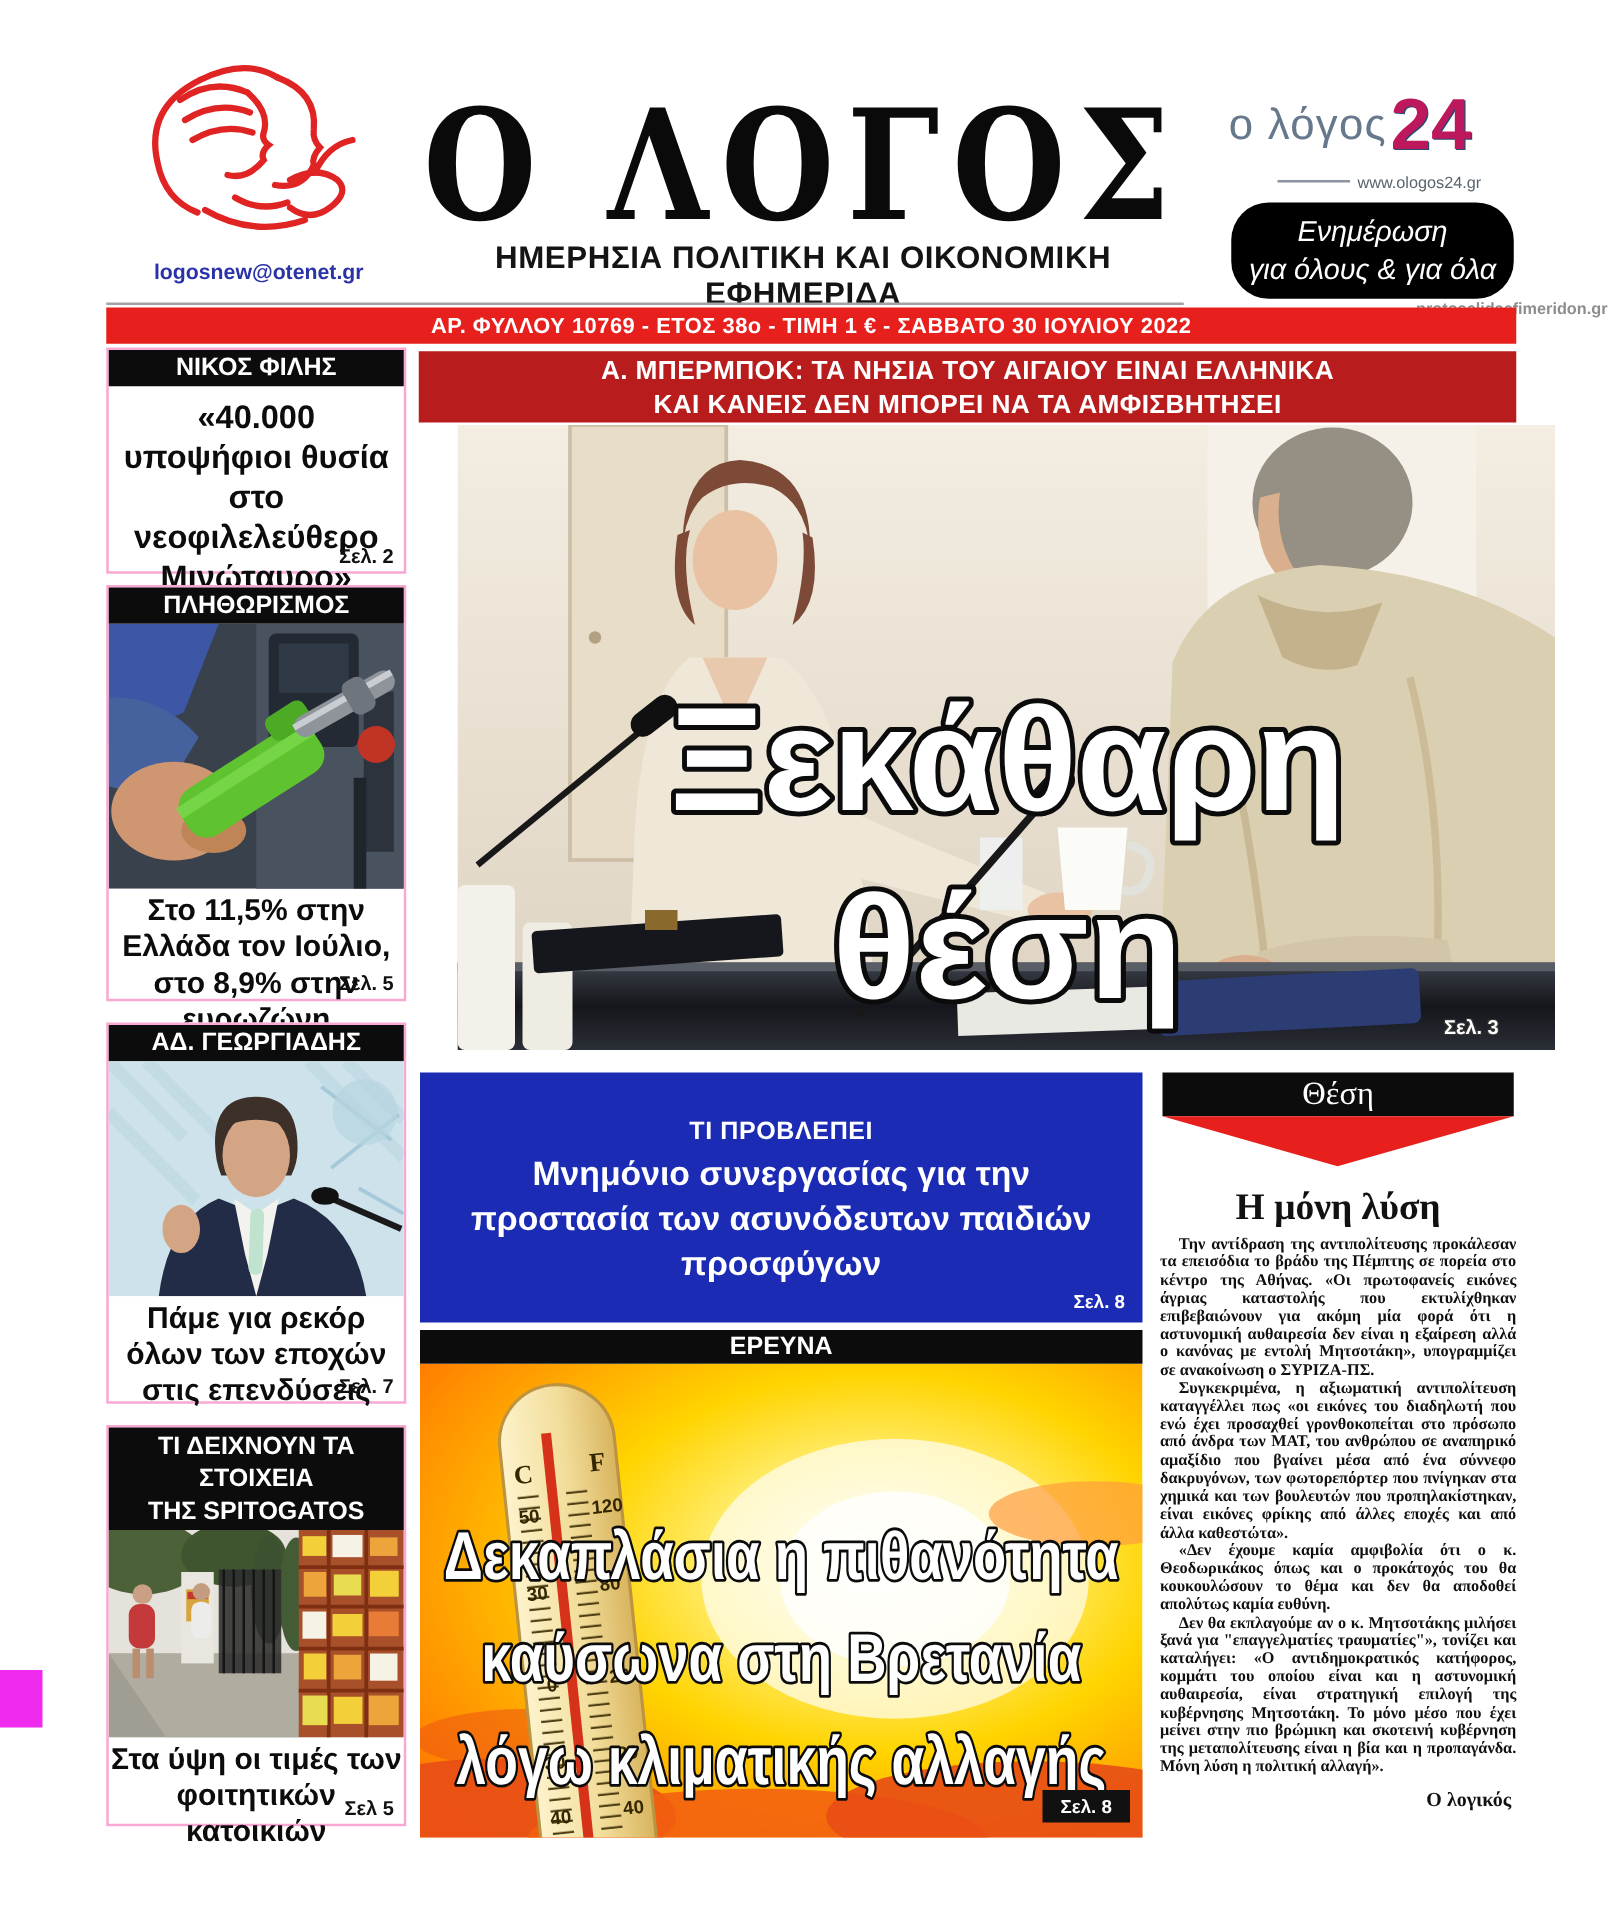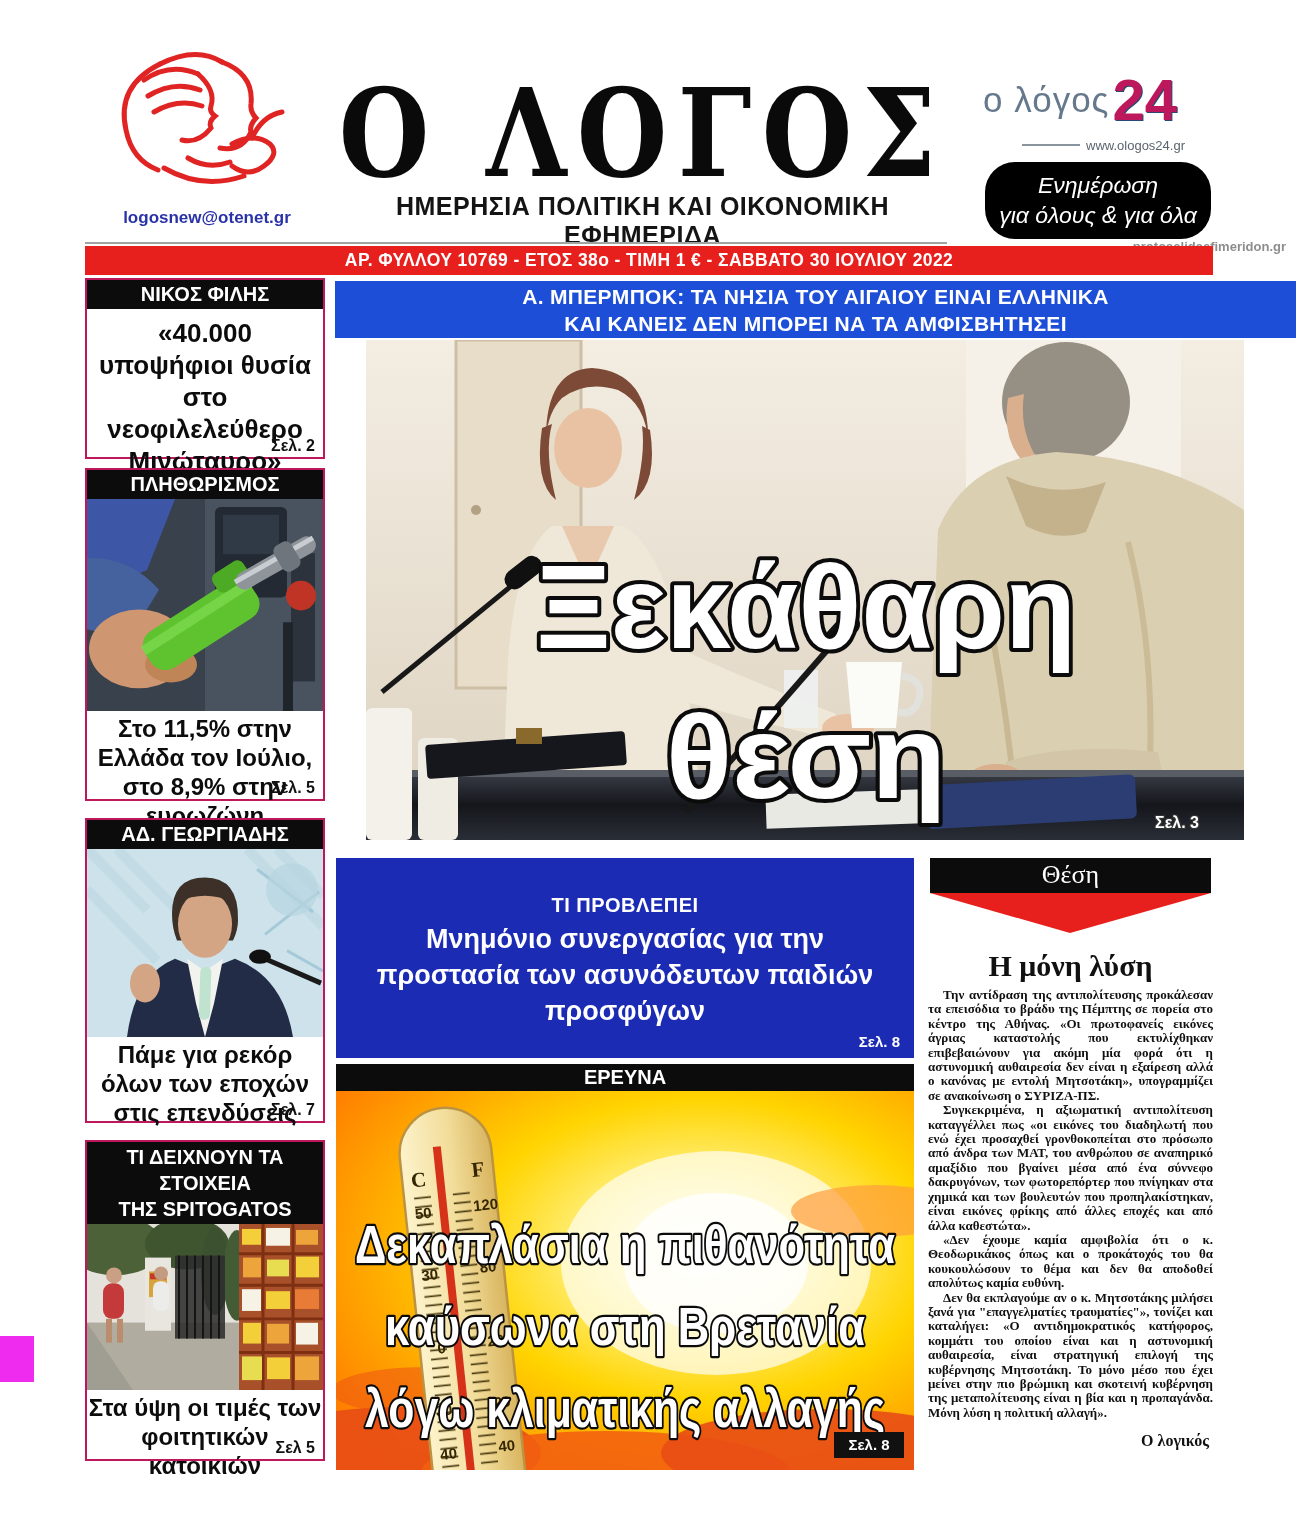--- a/index.html
+++ b/index.html
@@ -26,38 +26,38 @@
   .tagline-box { left:985px; top:162px; width:226px; height:77px; background:#000; color:#fff;
                  display:flex; flex-direction:column; align-items:center; justify-content:center;
                  font-style:italic; font-size:23px; line-height:1.3;border-radius:30px; }
   .watermark { left:1040px; top:239px; width:246px; text-align:right; font-size:13px; font-weight:bold; color:#8d8d8d; }
 
   .grey-rule { left:85px; top:242px; width:862px; height:2px; background:#a3a3a3; }
   .issue-bar { left:85px; top:246px; width:1128px; height:29px; background:#e8201d; color:#fff;
                font-weight:bold; font-size:17.5px; text-align:center; line-height:29px; letter-spacing:0.4px; }
 
   
-  .sb-box { left:85px; width:240px; border:2px solid #be185d; background:#fff; }
+  .sb-box { left:85px; width:240px; border:2px solid #f9a8d4; background:#fff; }
   .sb-header { background:#0c0c0c; color:#fff; font-weight:bold; font-size:20px; text-align:center; line-height:29px; }
   .sb-header.two { line-height:26px; padding:2px 0; }
   .sb-headline { font-weight:bold; text-align:center; color:#0c0c0c; }
   .sb-page { position:absolute; right:8px; bottom:2px; font-weight:bold; font-size:16px; }
   .sb-img { display:block; }
 
   #sb1 { top:278px; height:181px; }
   #sb1 .sb-headline { font-size:26px; line-height:32px; padding-top:8px; }
   #sb2 { top:468px; height:333px; }
   #sb3 { top:818px; height:305px; }
   #sb4 { top:1140px; height:321px; }
   .sb-text3 { font-size:24px; line-height:29px; padding-top:3px; }
 
   .magenta-mark { left:0; top:1336px; width:34px; height:46px; background:#ee2bee; }
 
   
-  .kicker-bar { left:335px; top:281px; width:961px; height:57px; background:#1d4ed8; color:#fff; text-align:center;
+  .kicker-bar { left:335px; top:281px; width:878px; height:57px; background:#b91c1c; color:#fff; text-align:center;
                 font-weight:bold; font-size:21px; line-height:27px; padding-top:2px; letter-spacing:0.3px; }
   .main-photo { left:335px; top:340px; width:878px; height:500px;padding-left:31px; }
   .main-photo svg { display:block; width:878px; height:500px; }
   .photo-pageref { position:absolute; right:14px; bottom:8px; color:#fff; font-weight:bold; font-size:16px;
                    text-shadow:1px 1px 0 #333, -1px -1px 0 #333, 1px -1px 0 #333, -1px 1px 0 #333; }
 
   .memo-box { left:336px; top:858px; width:578px; height:200px; background:#1b2bb4; color:#fff; text-align:center; }
   .memo-kicker { margin-top:36px; font-weight:bold; font-size:20px; letter-spacing:0.5px; }
   .memo-headline { margin:4px auto 0; width:540px; font-weight:bold; font-size:27px; line-height:36px; }
   .memo-page { position:absolute; right:14px; bottom:8px; font-weight:bold; font-size:15px; }

